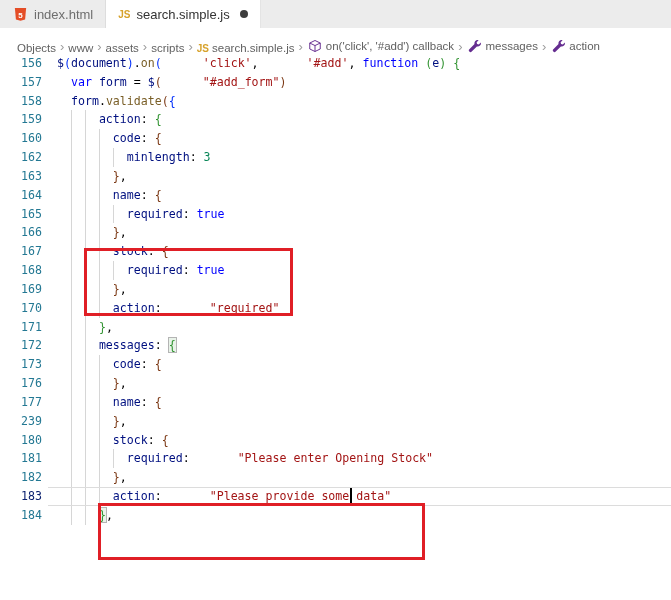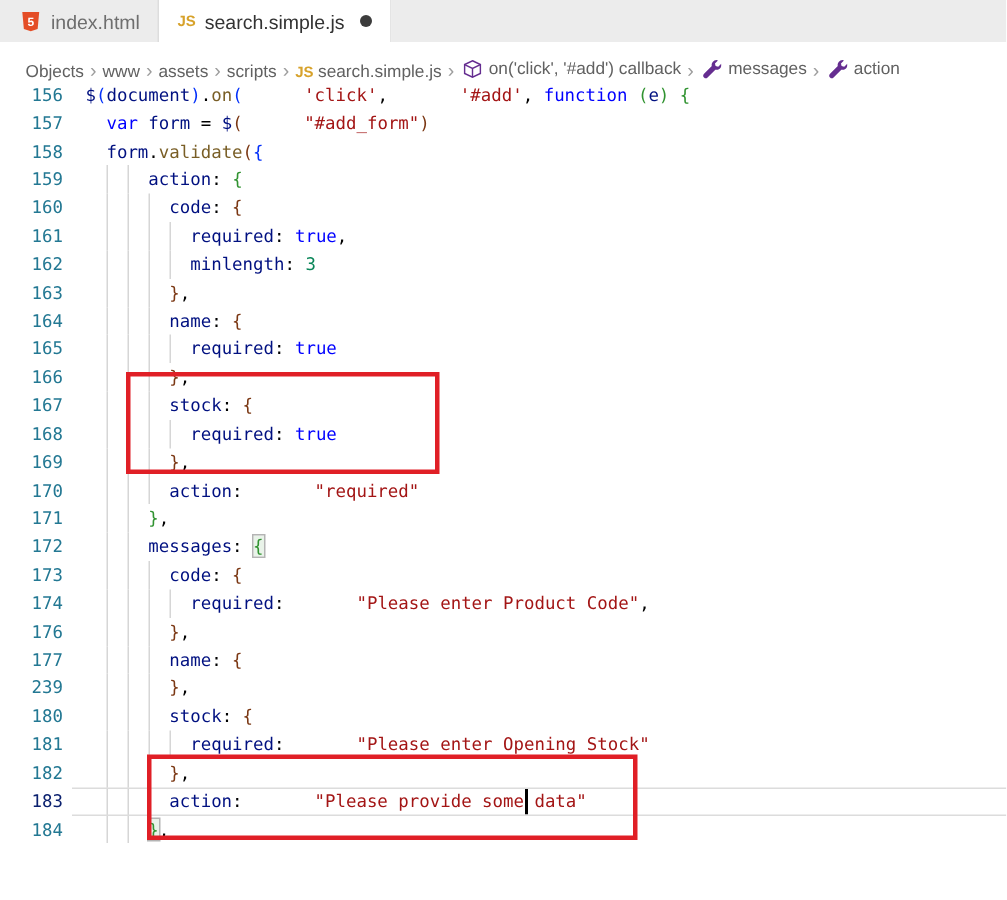--- a/index.html
+++ b/index.html
@@ -120,24 +120,20 @@
       </div>
       <div class="line">
         <div class="ln">159</div>
         <div class="code"><span class="guide" style="left: 13.97px;"></span><span class="guide" style="left: 27.94px;"></span><span>      </span><span class="vr">action</span><span class="pn">: </span><span class="b2">{</span></div>
       </div>
       <div class="line">
         <div class="ln">160</div>
         <div class="code"><span class="guide" style="left: 13.97px;"></span><span class="guide" style="left: 27.94px;"></span><span class="guide" style="left: 41.91px;"></span><span>        </span><span class="vr">code</span><span class="pn">: </span><span class="b3">{</span></div>
       </div>
       <div class="line">
-        <div class="ln">161</div>
-        <div class="code"><span class="guide" style="left: 13.97px;"></span><span class="guide" style="left: 27.94px;"></span><span class="guide" style="left: 41.91px;"></span><span class="guide" style="left: 55.88px;"></span><span>          </span><span class="vr">required</span><span class="pn">: </span><span class="kw">true</span><span class="pn">,</span></div>
-      </div>
-      <div class="line">
         <div class="ln">162</div>
         <div class="code"><span class="guide" style="left: 13.97px;"></span><span class="guide" style="left: 27.94px;"></span><span class="guide" style="left: 41.91px;"></span><span class="guide" style="left: 55.88px;"></span><span>          </span><span class="vr">minlength</span><span class="pn">: </span><span class="nm">3</span></div>
       </div>
       <div class="line">
         <div class="ln">163</div>
         <div class="code"><span class="guide" style="left: 13.97px;"></span><span class="guide" style="left: 27.94px;"></span><span class="guide" style="left: 41.91px;"></span><span>        </span><span class="b3">}</span><span class="pn">,</span></div>
       </div>
       <div class="line">
         <div class="ln">164</div>
         <div class="code"><span class="guide" style="left: 13.97px;"></span><span class="guide" style="left: 27.94px;"></span><span class="guide" style="left: 41.91px;"></span><span>        </span><span class="vr">name</span><span class="pn">: </span><span class="b3">{</span></div>
@@ -170,24 +166,20 @@
         <div class="ln">171</div>
         <div class="code"><span class="guide" style="left: 13.97px;"></span><span class="guide" style="left: 27.94px;"></span><span>      </span><span class="b2">}</span><span class="pn">,</span></div>
       </div>
       <div class="line">
         <div class="ln">172</div>
         <div class="code"><span class="guide" style="left: 13.97px;"></span><span class="guide" style="left: 27.94px;"></span><span>      </span><span class="vr">messages</span><span class="pn">: </span><span class="b2 match">{</span></div>
       </div>
       <div class="line">
         <div class="ln">173</div>
         <div class="code"><span class="guide" style="left: 13.97px;"></span><span class="guide" style="left: 27.94px;"></span><span class="guide" style="left: 41.91px;"></span><span>        </span><span class="vr">code</span><span class="pn">: </span><span class="b3">{</span></div>
-      </div>
-      <div class="line">
-        <div class="ln">174</div>
-        <div class="code"><span class="guide" style="left: 13.97px;"></span><span class="guide" style="left: 27.94px;"></span><span class="guide" style="left: 41.91px;"></span><span class="guide" style="left: 55.88px;"></span><span>          </span><span class="vr">required</span><span class="pn">: </span><span class="st">"Please enter Product Code"</span><span class="pn">,</span></div>
       </div>
       <div class="line">
         <div class="ln">176</div>
         <div class="code"><span class="guide" style="left: 13.97px;"></span><span class="guide" style="left: 27.94px;"></span><span class="guide" style="left: 41.91px;"></span><span>        </span><span class="b3">}</span><span class="pn">,</span></div>
       </div>
       <div class="line">
         <div class="ln">177</div>
         <div class="code"><span class="guide" style="left: 13.97px;"></span><span class="guide" style="left: 27.94px;"></span><span class="guide" style="left: 41.91px;"></span><span>        </span><span class="vr">name</span><span class="pn">: </span><span class="b3">{</span></div>
       </div>
       <div class="line">

